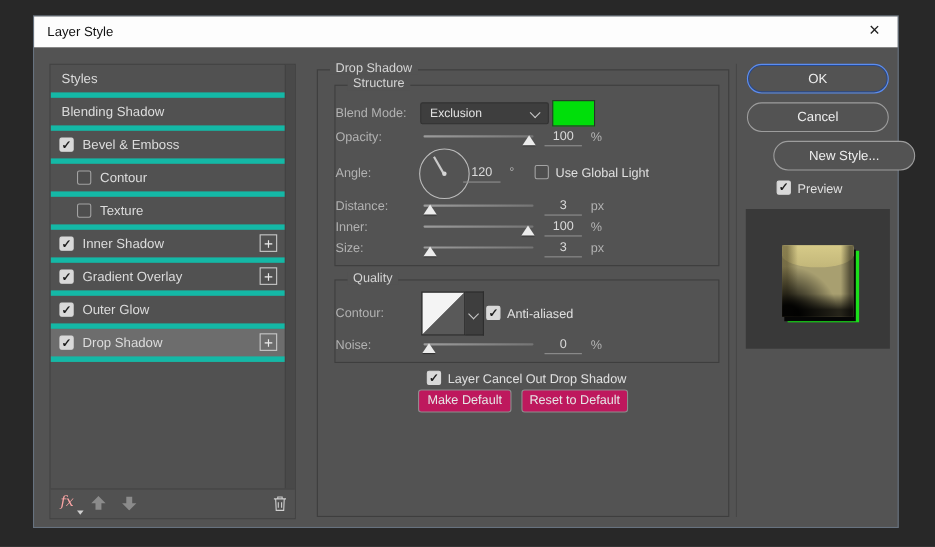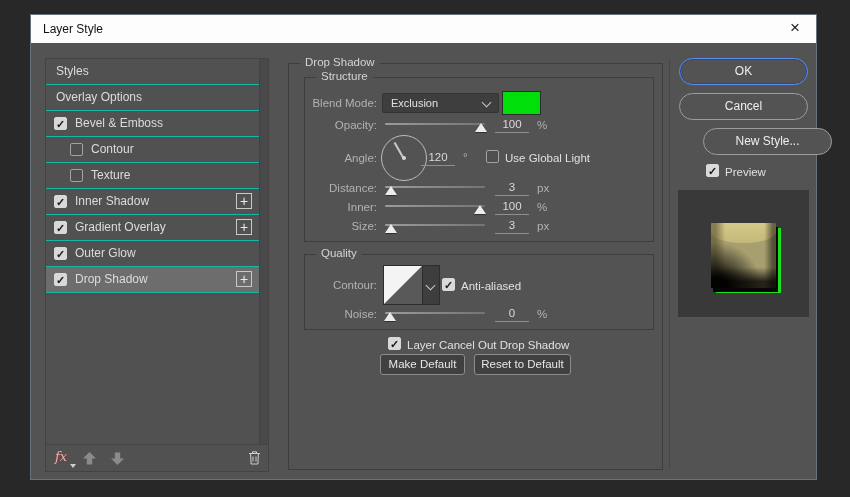--- a/index.html
+++ b/index.html
@@ -13,21 +13,21 @@
     border:1px solid #67727f;box-sizing:border-box;}
   .titlebar{left:0;top:0;right:0;height:28px;background:#fdfdfd;}
   .titlebar .title{left:12px;top:0;height:28px;line-height:28px;font-size:12px;color:#111;}
   .close-btn{right:4px;top:0;width:34px;height:28px;line-height:26px;text-align:center;
     font-size:17px;color:#1d1d1d;cursor:default;}
   
   .sidebar{left:14px;top:43px;width:224px;height:414px;background:#515151;
     border:1px solid #434343;box-sizing:border-box;}
   .sb-list{left:0;top:0;width:213px;bottom:27px;overflow:hidden;}
   .sb-scroll{right:0;top:0;width:9px;bottom:27px;background:#494949;border-left:1px solid #424242;box-sizing:border-box;}
-  .sb-row{position:relative;height:25px;border-bottom:1px solid #14b8a6;background:#515151;}
+  .sb-row{position:relative;height:25px;border-bottom:5px solid #14b8a6;background:#515151;}
   .sb-row.sel{background:#6d6d6d;}
   .sb-row .lbl{position:absolute;left:10px;top:0;height:25px;line-height:25px;font-size:12px;color:#dcdcdc;white-space:nowrap;}
   .sb-row.has-cb .lbl{left:29px;}
   .sb-row.indent .lbl{left:45px;}
   .cb{width:13px;height:13px;border-radius:2px;background:#4e4e4e;border:1px solid #a3a3a3;box-sizing:border-box;position:absolute;}
   .cb.checked{background:#d9d9d9;border-color:#d9d9d9;}
   .cb.checked::after{content:"✓";position:absolute;left:1px;top:-1px;color:#1c1c1c;font-size:11px;font-weight:bold;line-height:14px;}
   .sb-row .cb{left:8px;top:6px;}
   .sb-row.indent .cb{left:24px;}
   .plusbtn{position:absolute;right:7px;top:4px;width:16px;height:16px;border:1px solid #c9c9c9;
@@ -36,41 +36,41 @@
   .fx{left:9px;top:4px;font-family:"DejaVu Serif", serif;font-style:italic;font-size:13px;color:#fca5a5;}
   .fx-caret{left:24px;top:19px;width:0;height:0;border-left:3px solid transparent;border-right:3px solid transparent;border-top:4px solid #cfcfcf;}
   .arrow-ico{top:6px;}
   .trash-ico{right:7px;top:5px;}
   
   .groupbox{border:1px solid #3e3e3e;box-sizing:border-box;}
   .gb-label{position:absolute;top:-8px;left:11px;background:#535353;padding:0 5px;font-size:11.5px;color:#d4d4d4;white-space:nowrap;}
   .outer-gb{left:257px;top:48px;width:375px;height:407px;}
   .struct-gb{left:15px;top:13px;width:350px;height:165px;position:absolute;}
   .qual-gb{left:15px;top:190px;width:350px;height:76px;position:absolute;}
-  .flabel{position:absolute;left:0;width:72px;text-align:right;font-size:11.5px;color:#b2b2b2;line-height:16px;white-space:nowrap;}
+  .flabel{position:absolute;left:0;width:72px;text-align:left;font-size:11.5px;color:#b2b2b2;line-height:16px;white-space:nowrap;}
   .unit{position:absolute;font-size:11.5px;color:#b2b2b2;line-height:16px;}
   .valfield{position:absolute;width:34px;border-bottom:1px solid #8f8f8f;text-align:center;
     font-size:11.5px;color:#dadada;line-height:15px;height:16px;box-sizing:border-box;}
   .trackwrap{position:absolute;width:100px;height:16px;}
   .track{position:absolute;left:0;right:0;top:6px;height:2px;background:linear-gradient(90deg,#9c9c9c,#747474);border-radius:1px;}
   .thumb{position:absolute;top:6px;transform:translateX(-50%);width:0;height:0;
     border-left:6px solid transparent;border-right:6px solid transparent;border-bottom:9px solid #ececec;
     filter:drop-shadow(0 1px 0 rgba(0,0,0,.4));}
   .dropdown{position:absolute;background:#3e3e3e;border:1px solid #323232;border-radius:2px;box-sizing:border-box;}
   .dropdown .dd-text{position:absolute;left:8px;top:0;line-height:18px;font-size:11px;color:#e2e2e2;white-space:nowrap;}
   .chev{position:absolute;width:6px;height:6px;border-right:1.5px solid #c9c9c9;border-bottom:1.5px solid #c9c9c9;transform:rotate(45deg);}
   .swatch{position:absolute;border:1px solid #2c2c2c;box-sizing:border-box;}
   .dial{position:absolute;width:46px;height:46px;border:1px solid #bcbcbc;border-radius:50%;box-sizing:border-box;}
   .needle{position:absolute;left:50%;top:50%;width:19px;height:2px;background:#cacaca;transform-origin:0 50%;}
   .dial-dot{position:absolute;left:50%;top:50%;width:4px;height:4px;margin:-2px 0 0 -2px;border-radius:50%;background:#d6d6d6;}
   .cb-label{position:absolute;font-size:11.5px;color:#e0e0e0;line-height:14px;white-space:nowrap;}
   .contour-thumb{position:absolute;width:40px;height:40px;border:1px solid #2d2d2d;box-sizing:border-box;
     background:linear-gradient(to bottom right,#f4f4f4 49.6%,#595959 50.4%);}
   .contour-dd{position:absolute;width:17px;height:40px;background:#3e3e3e;border:1px solid #2d2d2d;border-left:none;box-sizing:border-box;}
-  .psbtn{position:absolute;background:#404040;border:1px solid #8d8d8d;border-radius:3px;box-sizing:border-box;
+  .psbtn{position:absolute;background:#be185d;border:1px solid #8d8d8d;border-radius:3px;box-sizing:border-box;
     color:#e6e6e6;font-size:11.5px;text-align:center;}
   
   .vdivider{left:638px;top:43px;bottom:9px;width:1px;background:#474747;}
   .pill{position:absolute;width:129px;height:27px;border-radius:14px;border:1px solid #9d9d9d;
     box-sizing:border-box;color:#eeeeee;font-size:12px;text-align:center;line-height:25px;background:#535353;}
   .pill.ok{border:1px solid #5b8df2;box-shadow:inset 0 0 0 1px #27488c;}
   .preview-thumb{left:647px;top:175px;width:131px;height:127px;background:#393939;}
   .pv-sq{position:absolute;left:33px;top:33px;width:65px;height:65px;background:#a89f70;
     box-shadow:2px 4px 0 0 #060606, 5px 5px 0 0 #1be01b;}
   .pv-sq::before{content:"";position:absolute;left:0;top:0;right:0;height:20px;
@@ -90,21 +90,21 @@
     <div class="abs title">Layer Style</div>
     <div class="abs close-btn">×</div>
   </div>
 
   <div class="abs sidebar">
     <div class="abs sb-list">
       <div class="sb-row">
         <span class="lbl">Styles</span>
       </div>
       <div class="sb-row">
-        <span class="lbl">Overlay Options</span>
+        <span class="lbl">Blending Shadow</span>
       </div>
       <div class="sb-row has-cb">
         <span class="cb checked"></span>
         <span class="lbl">Bevel &amp; Emboss</span>
       </div>
       <div class="sb-row has-cb indent">
         <span class="cb"></span>
         <span class="lbl">Contour</span>
       </div>
       <div class="sb-row has-cb indent">

